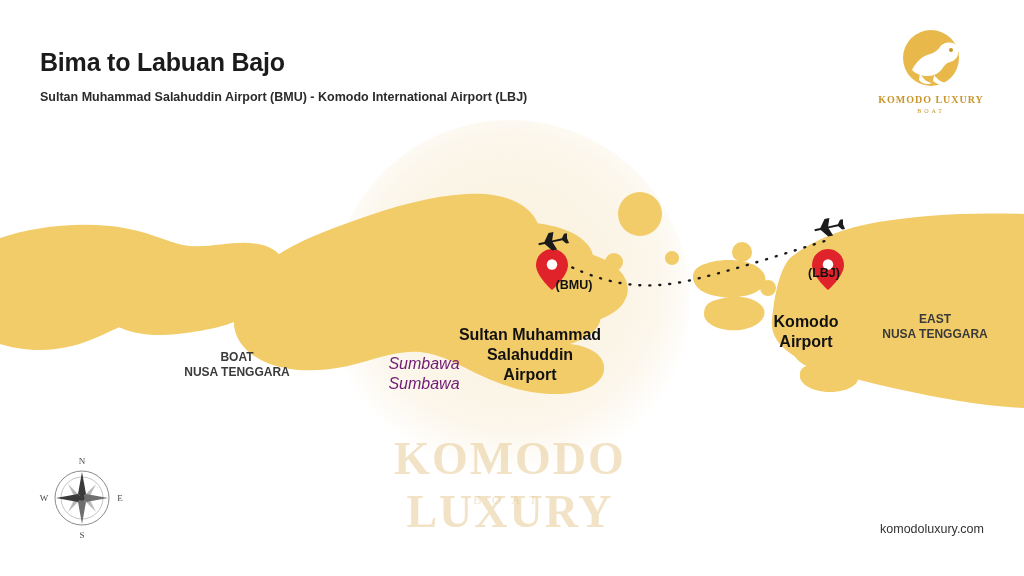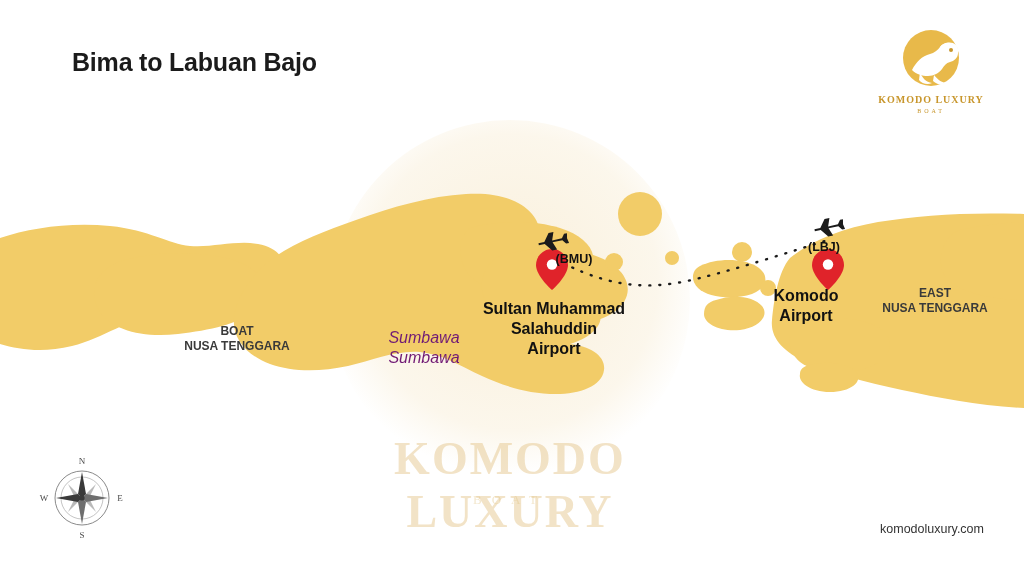--- a/index.html
+++ b/index.html
@@ -18,21 +18,20 @@
   }
 
   
   #title {
     position: absolute;
     left: 40px; top: 48px;
     font-size: 25px;
     font-weight: bold;
     color: #1b1b1b;
     letter-spacing: -0.2px;
-    margin-left: 32px;
   }
   #subtitle {
     position: absolute;
     left: 40px; top: 90px;
     font-size: 12.5px;
     font-weight: bold;
     color: #2b2b2b;
   }
 
   
@@ -97,20 +96,21 @@
 
   
   #map-svg { position: absolute; left: 0; top: 0; }
 
   
   .map-label {
     position: absolute;
     text-align: center;
     line-height: 1.25;
     color: #1b1b1b;
+    margin-top: 26px;
   }
   .region-label {
     font-weight: bold;
     font-size: 12px;
     color: #3a3a3a;
   }
   .island-label {
     font-style: italic;
     font-size: 16px;
     color: #701a75;
@@ -122,21 +122,21 @@
   }
   .code-label {
     font-weight: bold;
     font-size: 12.5px;
     color: #111111;
   }
 
   #label-west { left: 162px; top: 324px; width: 150px; }
   #label-east { left: 860px; top: 286px; width: 150px; }
   #label-sumbawa { left: 368px; top: 328px; width: 112px; }
-  #label-bmu-airport { left: 478px; top: 299px; width: 152px; }
+  #label-bmu-airport { left: 454px; top: 299px; width: 152px; }
   #label-lbj-airport { left: 750px; top: 286px; width: 112px; }
   #label-bmu-code { left: 516px; top: 252px; width: 116px; }
   #label-lbj-code { left: 776px; top: 240px; width: 96px; }
 
   
   #compass { position: absolute; left: 38px; top: 450px; width: 88px; height: 92px; }
 
   
   #site-url {
     position: absolute;
@@ -196,20 +196,21 @@
       <path d="M828,249 C836.8,249 844,256.2 844,265 C844,276 828,290 828,290 C828,290 812,276 812,265 C812,256.2 819.2,249 828,249 Z" fill="#e0232a"></path>
       <circle cx="828" cy="264.5" r="5.2" fill="#ffffff"></circle>
     </g>
 
     <g fill="#1b1b1b" transform="translate(810,218) rotate(-12)">
       <path d="M2,12 L8,12 L14,4 L19,4 L16,12 L26,12 L29,8 L32,8 L31,13 L32,18 L29,18 L26,14 L16,14 L19,22 L14,22 L8,14 L2,14 Z"></path>
     </g>
   </svg>
 
   <div id="title">Bima to Labuan Bajo</div>
+  <div id="subtitle">Sultan Muhammad Salahuddin Airport (BMU) - Komodo International Airport (LBJ)</div>
 
   <div id="brand-logo">
     <svg width="110" height="66" viewBox="0 0 110 66">
       <circle cx="55" cy="30" r="28" fill="#e8b94a"></circle>
       <path d="M36,42 C40,34 46,28 54,26 C58,25 62,22 64,19 C66,16 70,14 74,15 C79,16 82,20 82,25 C82,30 78,33 74,34 C70,35 68,38 66,41 C63,45 58,48 52,48 C46,48 40,46 36,42 Z" fill="#ffffff"></path>
       <path d="M64,19 C68,14 76,13 80,17 C84,21 82,28 77,30 C73,32 69,30 67,26 Z" fill="#ffffff"></path>
       <circle cx="75" cy="22" r="2" fill="#c8962c"></circle>
       <path d="M44,44 C46,50 50,54 56,55 C52,57 46,56 43,52 Z" fill="#ffffff"></path>
       <path d="M58,47 C62,52 66,55 72,55 C68,58 61,57 57,53 Z" fill="#ffffff"></path>
     </svg>

